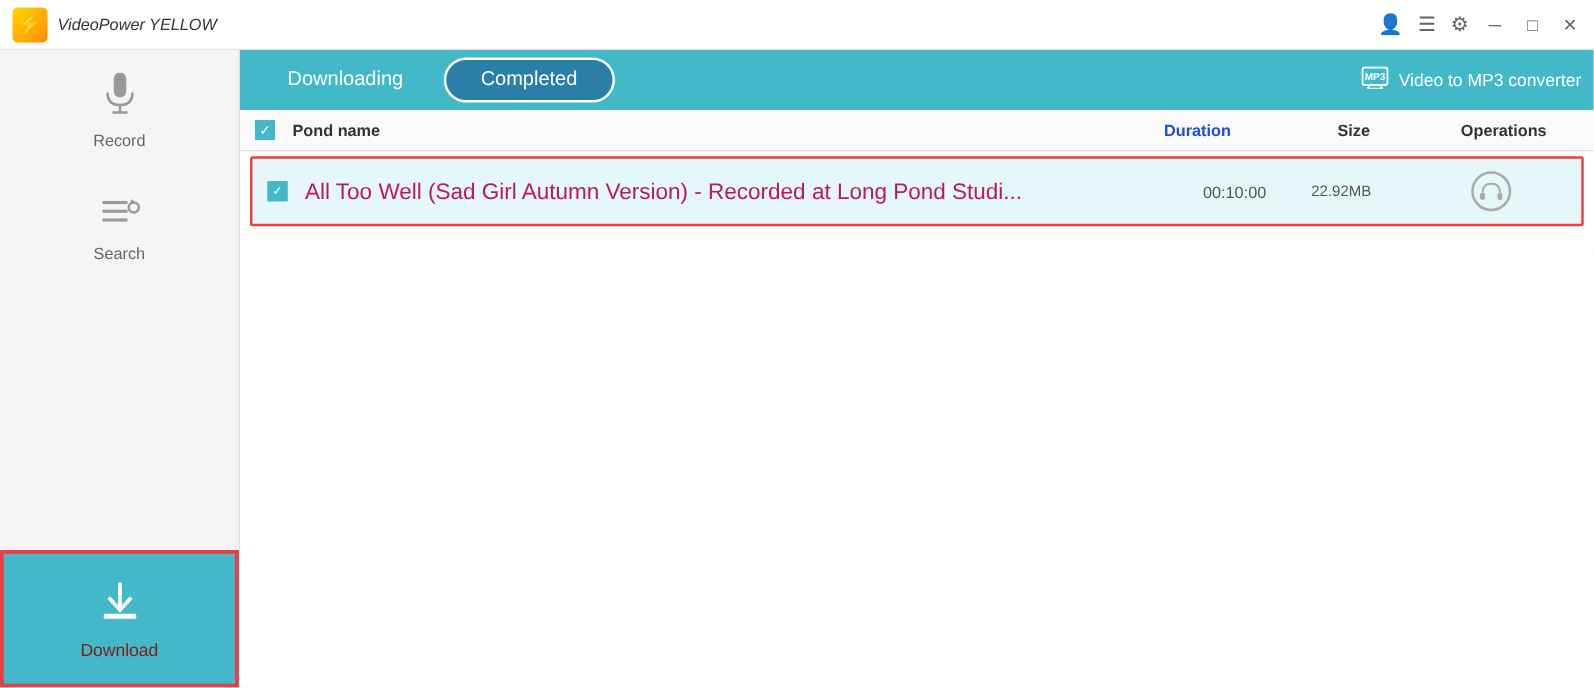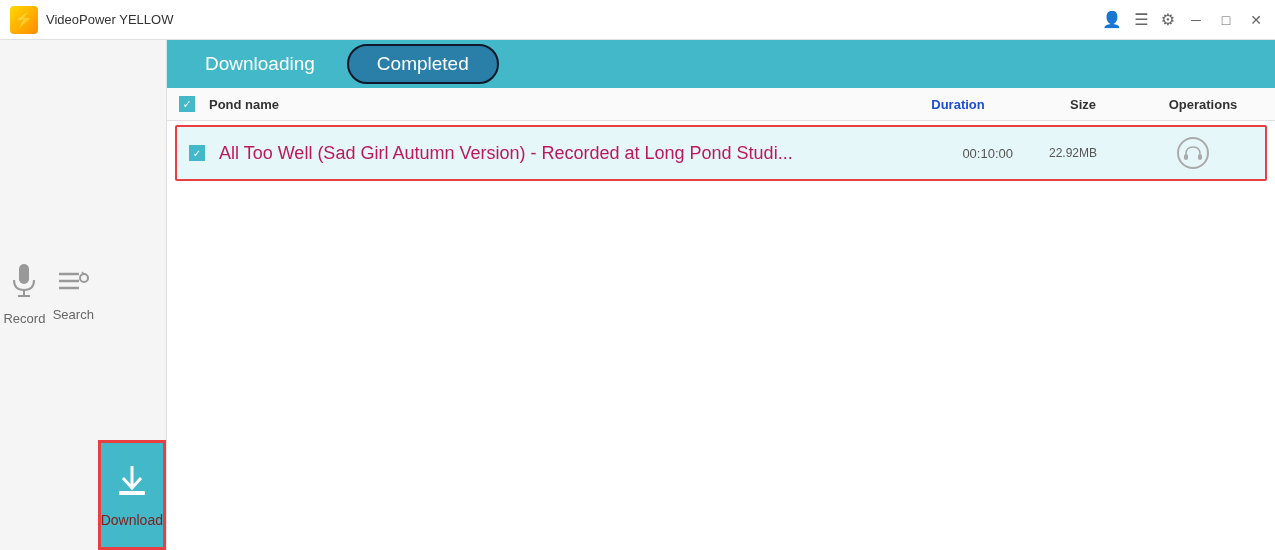--- a/index.html
+++ b/index.html
@@ -28,20 +28,21 @@
       border-radius: 4px;
       display: flex;
       align-items: center;
       justify-content: center;
       font-size: 14px;
     }
     .app-title {
       font-size: 13px;
       color: #333;
       font-weight: 500;
+      font-style: italic;
     }
     .title-bar-controls {
       display: flex;
       align-items: center;
       gap: 12px;
     }
     .title-bar-icon {
       color: #666;
       font-size: 16px;
       cursor: pointer;
@@ -59,26 +60,26 @@
 
     
     .main-layout {
       display: flex;
       width: 100%;
       height: 510px;
     }
 
     
     .sidebar {
-      width: 167px;
+      width: 192px;
       height: 100%;
       background: #f5f5f5;
       border-right: 1px solid #e0e0e0;
       display: flex;
-      flex-direction: row;
+      flex-direction: column;
       align-items: center;
     }
     .sidebar-item {
       width: 100%;
       display: flex;
       flex-direction: column;
       align-items: center;
       justify-content: center;
       padding: 18px 0;
       cursor: pointer;
@@ -135,30 +136,30 @@
       justify-content: space-between;
     }
     .tabs {
       display: flex;
       align-items: center;
       gap: 4px;
     }
     .tab {
       padding: 7px 28px;
       border-radius: 20px;
-      font-size: 19px;
+      font-size: 16px;
       cursor: pointer;
       color: #fff;
       font-weight: 400;
     }
     .tab.active {
       background: #2a7fa8;
       color: #fff;
       font-weight: 500;
-      border: 2px solid #0f172a;
+      border: 2px solid #ffffff;
     }
     .tab.inactive {
       background: transparent;
       color: #fff;
     }
     .converter-btn {
       display: flex;
       align-items: center;
       gap: 8px;
       color: #fff;
@@ -349,20 +350,32 @@
   <div class="content-area">
 
     <div class="tab-bar">
       <div class="tabs">
         <div class="tab inactive">
           <span>Downloading</span>
         </div>
         <div class="tab active">
           <span>Completed</span>
         </div>
+      </div>
+      <div class="converter-btn">
+        <span class="conv-icon">
+          <svg width="22" height="18" viewBox="0 0 22 18">
+            <rect x="1" y="1" width="20" height="14" rx="2" fill="none" stroke="white" stroke-width="1.5"></rect>
+            <line x1="7" y1="15" x2="5" y2="18" stroke="white" stroke-width="1.5"></line>
+            <line x1="15" y1="15" x2="17" y2="18" stroke="white" stroke-width="1.5"></line>
+            <line x1="5" y1="18" x2="17" y2="18" stroke="white" stroke-width="1.5"></line>
+            <text x="11" y="11" text-anchor="middle" fill="white" font-size="8" font-weight="bold">MP3</text>
+          </svg>
+        </span>
+        <span>Video to MP3 converter</span>
       </div>
     </div>
 
     <div class="table-container">
 
       <div class="table-header">
         <div class="header-checkbox">
           <span style="color:white;font-size:11px;">✓</span>
         </div>
         <div class="th-filename">Pond name</div>

